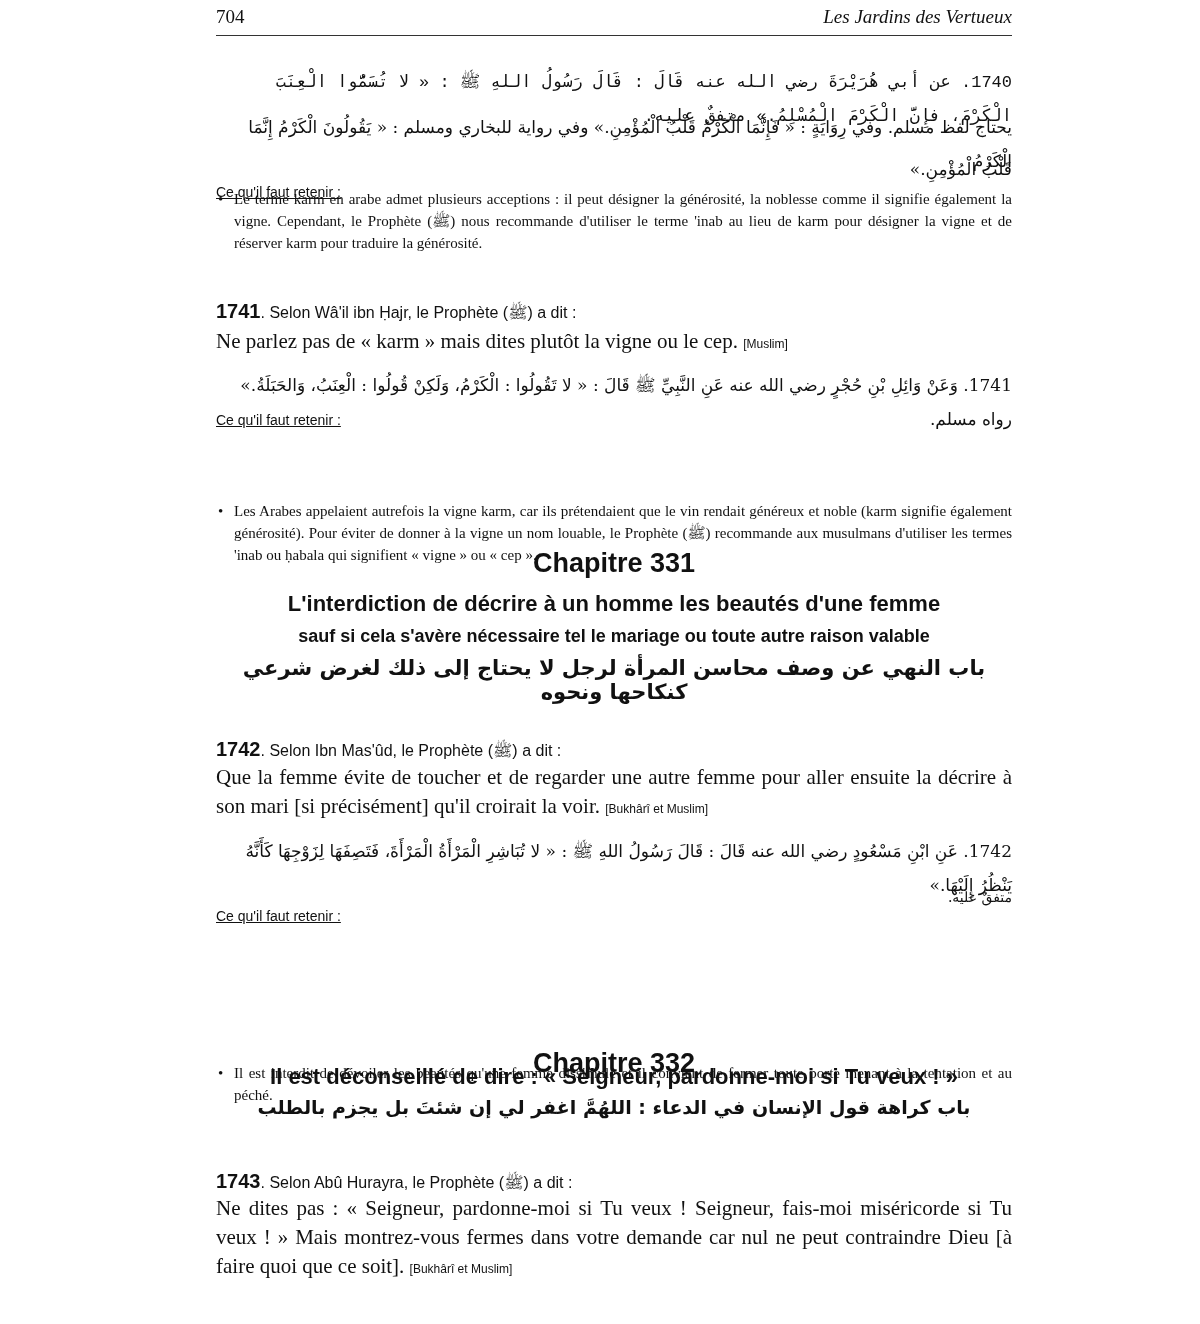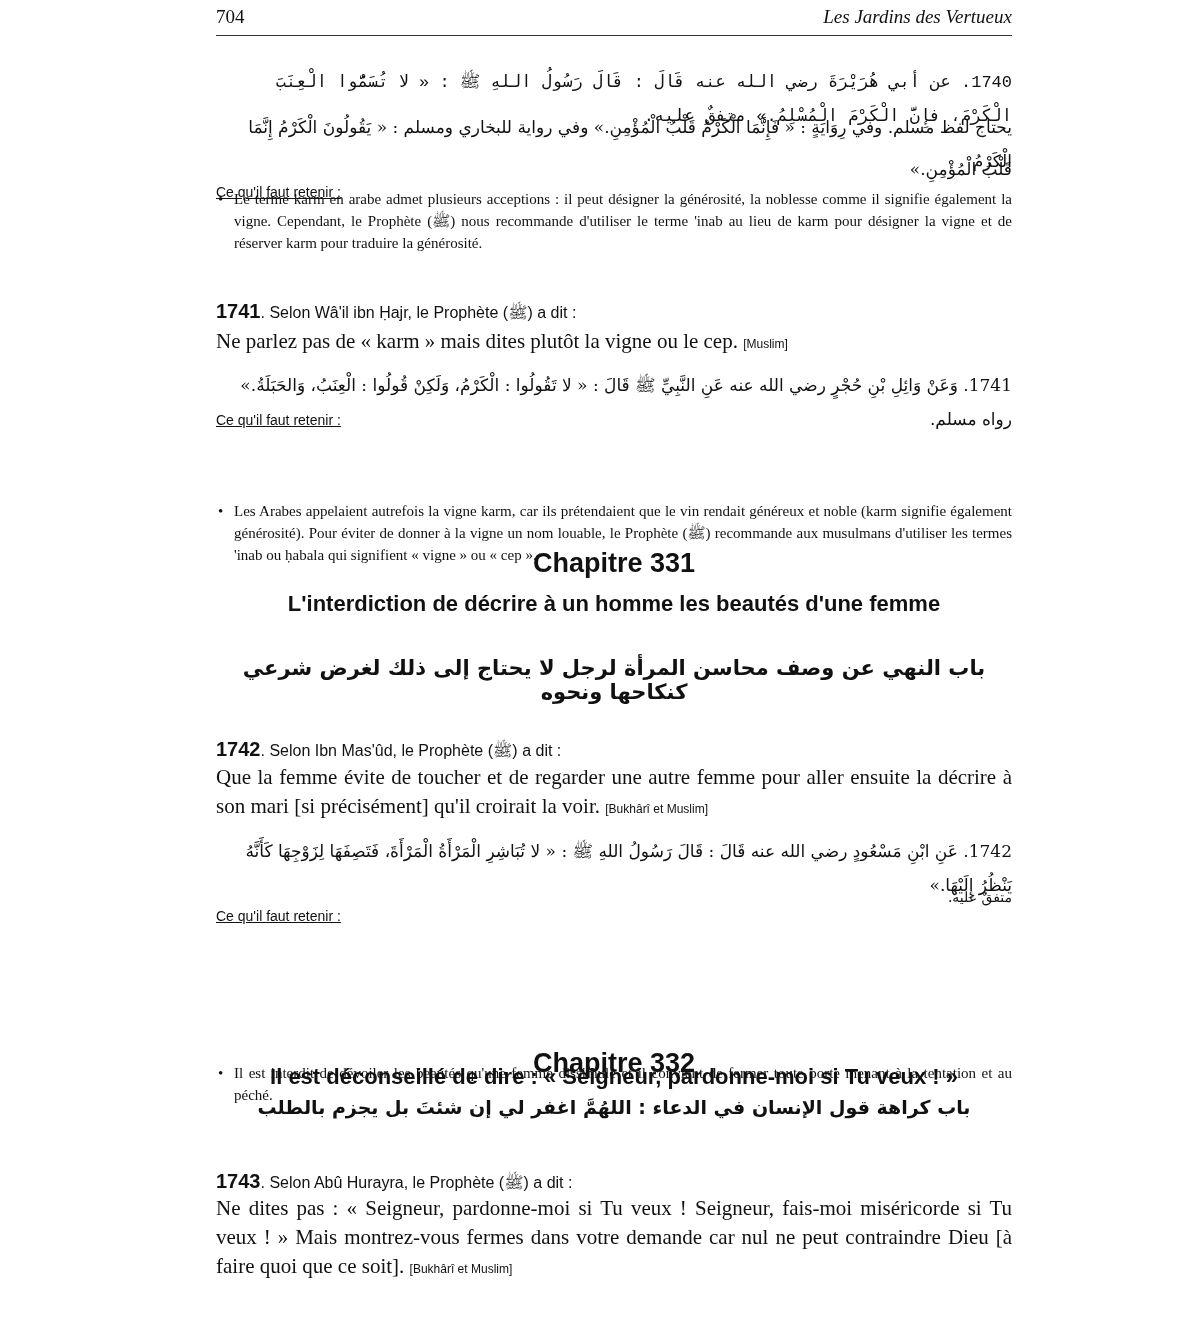--- a/index.html
+++ b/index.html
@@ -47,20 +47,21 @@
   <div class="abs hadith" style="top:327px;">
     <span>Ne parlez pas de « karm » mais dites plutôt la vigne ou le cep.</span>
     <span class="source">[Muslim]</span>
   </div>
   <div class="abs ar" style="top:368px;">1741. وَعَنْ وَائِلِ بْنِ حُجْرٍ رضي الله عنه عَنِ النَّبِيِّ ﷺ قَالَ : « لا تَقُولُوا : الْكَرْمُ، وَلَكِنْ قُولُوا : الْعِنَبُ، وَالحَبَلَةُ.» رواه مسلم.</div>
   <div class="abs retenir" style="top:412px;">Ce qu'il faut retenir :</div>
   <div class="abs bullet" style="top:434px; width:778px;">Les Arabes appelaient autrefois la vigne karm, car ils prétendaient que le vin rendait généreux et noble (karm signifie également générosité). Pour éviter de donner à la vigne un nom louable, le Prophète (ﷺ) recommande aux musulmans d'utiliser les termes 'inab ou ḥabala qui signifient « vigne » ou « cep ».</div>
 
   <div class="abs chap-title" style="top:548px;">Chapitre 331</div>
   <div class="abs chap-sub1" style="top:591px;">L'interdiction de décrire à un homme les beautés d'une femme</div>
+  <div class="abs chap-sub2" style="top:626px;">sauf si cela s'avère nécessaire tel le mariage ou toute autre raison valable</div>
   <div class="abs chap-ar" style="top:656px;">باب النهي عن وصف محاسن المرأة لرجل لا يحتاج إلى ذلك لغرض شرعي كنكاحها ونحوه</div>
 
   <div class="abs intro" style="top:738px;">
     <b>1742</b><span>. Selon Ibn Mas'ûd, le Prophète (ﷺ) a dit :</span>
   </div>
   <div class="abs hadith" style="top:763px;">
     <span>Que la femme évite de toucher et de regarder une autre femme pour aller ensuite la décrire à son mari [si précisément] qu'il croirait la voir.</span>
     <span class="source">[Bukhârî et Muslim]</span>
   </div>
   <div class="abs ar" style="top:834px;">1742. عَنِ ابْنِ مَسْعُودٍ رضي الله عنه قَالَ : قَالَ رَسُولُ اللهِ ﷺ : « لا تُبَاشِرِ الْمَرْأَةُ الْمَرْأَةَ، فَتَصِفَهَا لِزَوْجِهَا كَأَنَّهُ يَنْظُرُ إِلَيْهَا.»</div>

